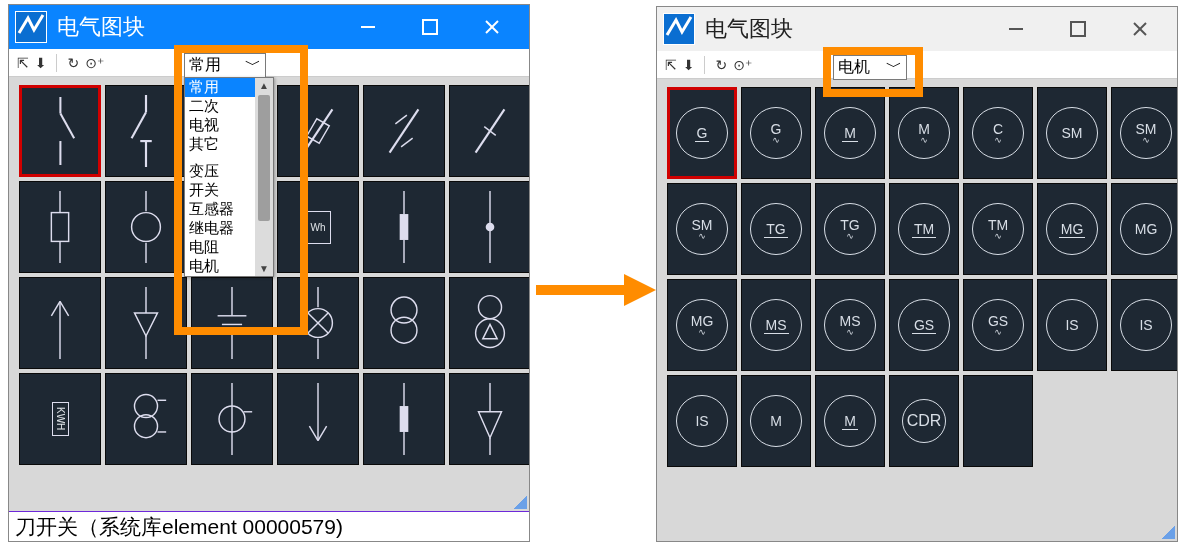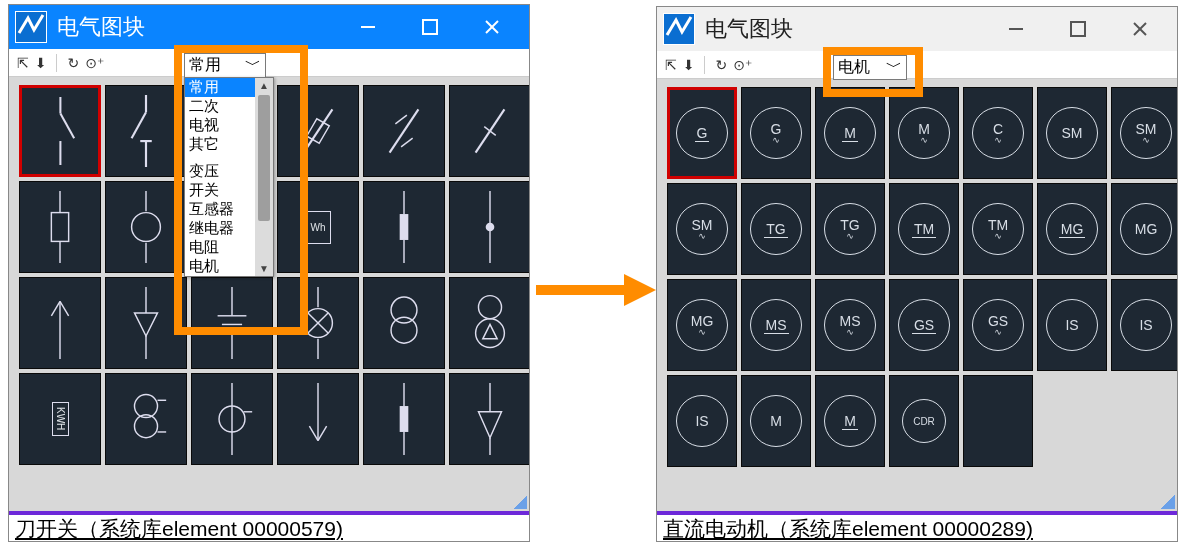--- a/index.html
+++ b/index.html
@@ -186,41 +186,40 @@
     font-size: 14px;
   }
   .circ-sym .sub {
     font-size: 9px;
     margin-top: -2px;
   }
   .circ-sym .underline {
     border-bottom: 1px solid #d8dee6;
     padding: 0 2px;
   }
-  .circ-sym.small { width: 44px; height: 44px; font-size: 10px; text-align: right;}
+  .circ-sym.small { width: 44px; height: 44px; font-size: 16px; text-align: right;}
   .scroll-corner {
     position: absolute;
     right: 2px;
     bottom: 2px;
     width: 14px;
     height: 14px;
     background: linear-gradient(135deg, transparent 50%, #6aa0e8 50%);
   }
   .statusbar {
     height: 30px;
     background: #fff;
-    border-top: 4px solid #6d28d9;
+    border-top: 1px solid #6d28d9;
     font-size: 21px;
     color: #000;
     padding: 0 6px;
     display: flex;
-    align-items: flex-start;
+    align-items: center;
     white-space: nowrap;
     overflow: hidden;
-    text-decoration: underline;
   }
   .arrow-between {
     position: absolute;
     left: 536px;
     top: 270px;
     width: 120px;
     height: 40px;
   }
 </style>
 </head>
@@ -640,16 +639,13 @@
         <div class="cell">
           <div class="circ-sym small">
             <div>CDR</div>
           </div>
         </div>
         <div class="cell"></div>
       </div>
     <div class="scroll-corner"></div>
   </div>
 
-  <div class="statusbar">
-    <span>直流电动机（系统库element 00000289)</span>
-  </div>
 </div>
 
 </body></html>

